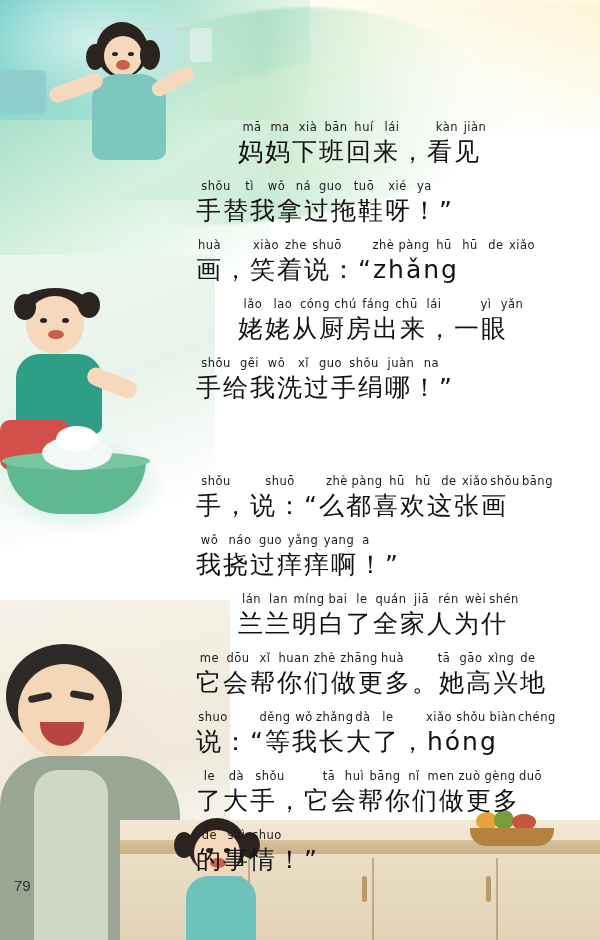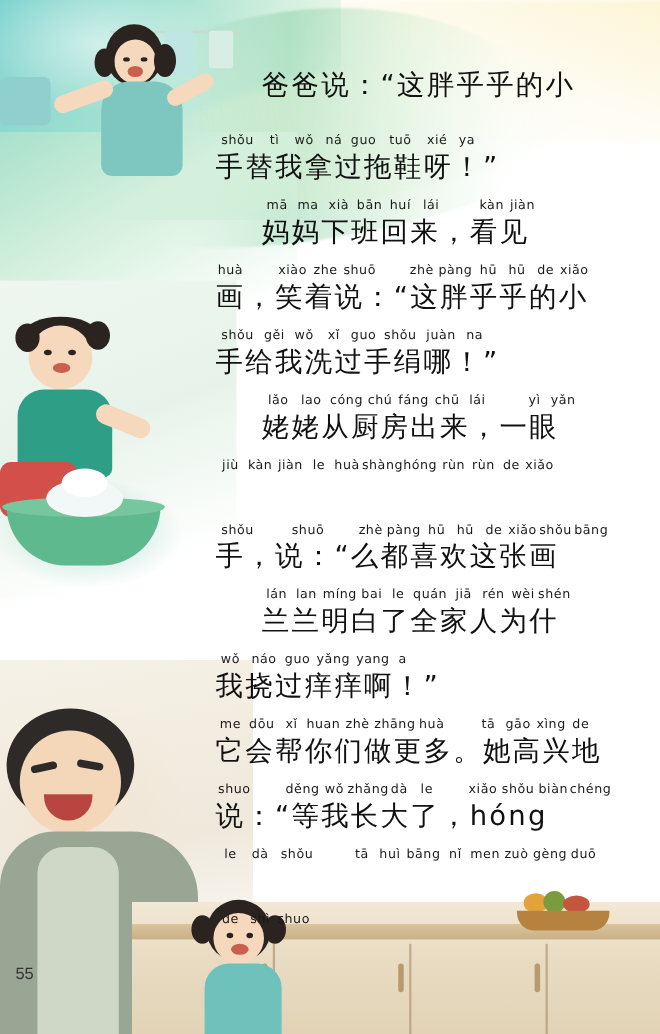--- a/index.html
+++ b/index.html
@@ -279,108 +279,106 @@
     <div class="blob" style="left:72px;top:20px;width:20px;height:26px;background:#2b2320;"></div>
     <div class="blob" style="left:38px;top:36px;width:6px;height:5px;background:#2b2320;"></div>
     <div class="blob" style="left:56px;top:36px;width:6px;height:5px;background:#2b2320;"></div>
     <div class="blob" style="left:42px;top:46px;width:16px;height:10px;background:#c9604f;"></div>
     <div style="position:absolute;left:18px;top:64px;width:70px;height:64px;background:#6fc2bb;border-radius:22px 22px 0 0;"></div>
   </div>
 
   <div class="text-col">
 
     <div class="line-block indent">
-      <div class="chars">爸爸说：“这胖乎乎的小</div>
+    </div>
+
+    <div class="line-block indent">
+      <div class="pinyin">
+        <span style="width:28px">mā</span><span style="width:28px">ma</span><span style="width:28px">xià</span><span style="width:28px">bān</span><span style="width:28px">huí</span><span style="width:28px">lái</span><span style="width:27px"></span><span style="width:28px">kàn</span><span style="width:28px">jiàn</span>
+      </div>
+      <div class="chars">妈妈下班回来，看见</div>
     </div>
 
     <div class="line-block">
       <div class="pinyin">
         <span style="width:40px">shǒu</span><span style="width:27px">tì</span><span style="width:27px">wǒ</span><span style="width:27px">ná</span><span style="width:27px">guo</span><span style="width:40px">tuō</span><span style="width:27px">xié</span><span style="width:27px">ya</span>
       </div>
       <div class="chars">手替我拿过拖鞋呀！”</div>
     </div>
 
+    <div class="line-block">
+      <div class="pinyin">
+        <span style="width:27px">huà</span><span style="width:27px"></span><span style="width:32px">xiào</span><span style="width:28px">zhe</span><span style="width:34px">shuō</span><span style="width:26px"></span><span style="width:27px">zhè</span><span style="width:34px">pàng</span><span style="width:26px">hū</span><span style="width:26px">hū</span><span style="width:26px">de</span><span style="width:26px">xiǎo</span>
+      </div>
+      <div class="chars">画，笑着说：“zhǎng</div>
+    </div>
+
     <div class="line-block indent">
       <div class="pinyin">
-        <span style="width:28px">mā</span><span style="width:28px">ma</span><span style="width:28px">xià</span><span style="width:28px">bān</span><span style="width:28px">huí</span><span style="width:28px">lái</span><span style="width:27px"></span><span style="width:28px">kàn</span><span style="width:28px">jiàn</span>
-      </div>
-      <div class="chars">妈妈下班回来，看见</div>
-    </div>
-
-    <div class="line-block">
-      <div class="pinyin">
-        <span style="width:27px">huà</span><span style="width:27px"></span><span style="width:32px">xiào</span><span style="width:28px">zhe</span><span style="width:34px">shuō</span><span style="width:26px"></span><span style="width:27px">zhè</span><span style="width:34px">pàng</span><span style="width:26px">hū</span><span style="width:26px">hū</span><span style="width:26px">de</span><span style="width:26px">xiǎo</span>
-      </div>
-      <div class="chars">画，笑着说：“这胖乎乎的小</div>
+        <span style="width:30px">lǎo</span><span style="width:30px">lao</span><span style="width:34px">cóng</span><span style="width:27px">chú</span><span style="width:34px">fáng</span><span style="width:27px">chū</span><span style="width:28px">lái</span><span style="width:26px"></span><span style="width:24px">yì</span><span style="width:28px">yǎn</span>
+      </div>
+      <div class="chars">姥姥从厨房出来，一眼</div>
     </div>
 
     <div class="line-block">
       <div class="pinyin">
         <span style="width:40px">shǒu</span><span style="width:27px">gěi</span><span style="width:27px">wǒ</span><span style="width:27px">xǐ</span><span style="width:27px">guo</span><span style="width:40px">shǒu</span><span style="width:34px">juàn</span><span style="width:27px">na</span>
       </div>
       <div class="chars">手给我洗过手绢哪！”</div>
     </div>
 
+    <div class="line-block">
+    </div>
+
+    <div class="line-block">
+      <div class="pinyin">
+        <span style="width:40px">shǒu</span><span style="width:27px"></span><span style="width:34px">shuō</span><span style="width:27px"></span><span style="width:26px">zhè</span><span style="width:34px">pàng</span><span style="width:26px">hū</span><span style="width:26px">hū</span><span style="width:26px">de</span><span style="width:26px">xiǎo</span><span style="width:34px">shǒu</span><span style="width:28px">bāng</span>
+      </div>
+      <div class="chars">手，说：“么都喜欢这张画</div>
+    </div>
+
+    <div class="line-block">
+      <div class="pinyin">
+        <span style="width:27px">wǒ</span><span style="width:34px">náo</span><span style="width:27px">guo</span><span style="width:38px">yǎng</span><span style="width:34px">yang</span><span style="width:20px">a</span>
+      </div>
+      <div class="chars">我挠过痒痒啊！”</div>
+    </div>
+
     <div class="line-block indent">
       <div class="pinyin">
-        <span style="width:30px">lǎo</span><span style="width:30px">lao</span><span style="width:34px">cóng</span><span style="width:27px">chú</span><span style="width:34px">fáng</span><span style="width:27px">chū</span><span style="width:28px">lái</span><span style="width:26px"></span><span style="width:24px">yì</span><span style="width:28px">yǎn</span>
-      </div>
-      <div class="chars">姥姥从厨房出来，一眼</div>
-    </div>
-
-    <div class="line-block">
-      <div class="pinyin">
-        <span style="width:27px">jiù</span><span style="width:27px">kàn</span><span style="width:28px">jiàn</span><span style="width:24px">le</span><span style="width:27px">huà</span><span style="width:36px">shàng</span><span style="width:34px">hóng</span><span style="width:27px">rùn</span><span style="width:27px">rùn</span><span style="width:24px">de</span><span style="width:27px">xiǎo</span>
-      </div>
-    </div>
-
-    <div class="line-block">
-      <div class="pinyin">
-        <span style="width:40px">shǒu</span><span style="width:27px"></span><span style="width:34px">shuō</span><span style="width:27px"></span><span style="width:26px">zhè</span><span style="width:34px">pàng</span><span style="width:26px">hū</span><span style="width:26px">hū</span><span style="width:26px">de</span><span style="width:26px">xiǎo</span><span style="width:34px">shǒu</span><span style="width:28px">bāng</span>
-      </div>
-      <div class="chars">手，说：“么都喜欢这张画</div>
-    </div>
-
-    <div class="line-block indent">
-      <div class="pinyin">
         <span style="width:27px">lán</span><span style="width:27px">lan</span><span style="width:34px">míng</span><span style="width:24px">bai</span><span style="width:24px">le</span><span style="width:34px">quán</span><span style="width:27px">jiā</span><span style="width:27px">rén</span><span style="width:27px">wèi</span><span style="width:30px">shén</span>
       </div>
       <div class="chars">兰兰明白了全家人为什</div>
     </div>
 
     <div class="line-block">
       <div class="pinyin">
-        <span style="width:27px">wǒ</span><span style="width:34px">náo</span><span style="width:27px">guo</span><span style="width:38px">yǎng</span><span style="width:34px">yang</span><span style="width:20px">a</span>
-      </div>
-      <div class="chars">我挠过痒痒啊！”</div>
-    </div>
-
-    <div class="line-block">
-      <div class="pinyin">
         <span style="width:27px">me</span><span style="width:30px">dōu</span><span style="width:24px">xǐ</span><span style="width:34px">huan</span><span style="width:28px">zhè</span><span style="width:40px">zhāng</span><span style="width:27px">huà</span><span style="width:26px"></span><span style="width:24px">tā</span><span style="width:30px">gāo</span><span style="width:30px">xìng</span><span style="width:24px">de</span>
       </div>
       <div class="chars">它会帮你们做更多。她高兴地</div>
     </div>
 
     <div class="line-block">
       <div class="pinyin">
         <span style="width:34px">shuo</span><span style="width:28px"></span><span style="width:34px">děng</span><span style="width:24px">wǒ</span><span style="width:34px">zhǎng</span><span style="width:26px">dà</span><span style="width:24px">le</span><span style="width:24px"></span><span style="width:30px">xiǎo</span><span style="width:34px">shǒu</span><span style="width:30px">biàn</span><span style="width:34px">chéng</span>
       </div>
       <div class="chars">说：“等我长大了，hóng</div>
     </div>
 
     <div class="line-block">
       <div class="pinyin">
         <span style="width:27px">le</span><span style="width:27px">dà</span><span style="width:40px">shǒu</span><span style="width:27px"></span><span style="width:24px">tā</span><span style="width:27px">huì</span><span style="width:34px">bāng</span><span style="width:24px">nǐ</span><span style="width:30px">men</span><span style="width:27px">zuò</span><span style="width:34px">gèng</span><span style="width:27px">duō</span>
       </div>
+      <div class="chars">了大手，它会帮你们做更多</div>
     </div>
 
     <div class="line-block">
       <div class="pinyin">
         <span style="width:27px">de</span><span style="width:27px">shì</span><span style="width:34px">shuo</span>
       </div>
-    </div>
-
-  </div>
-
-  <div class="page-number">55</div>
+      <div class="chars">的事情！”</div>
+    </div>
+
+  </div>
+
+  <div class="page-number">79</div>
 
 </div>
 
 </body></html>

